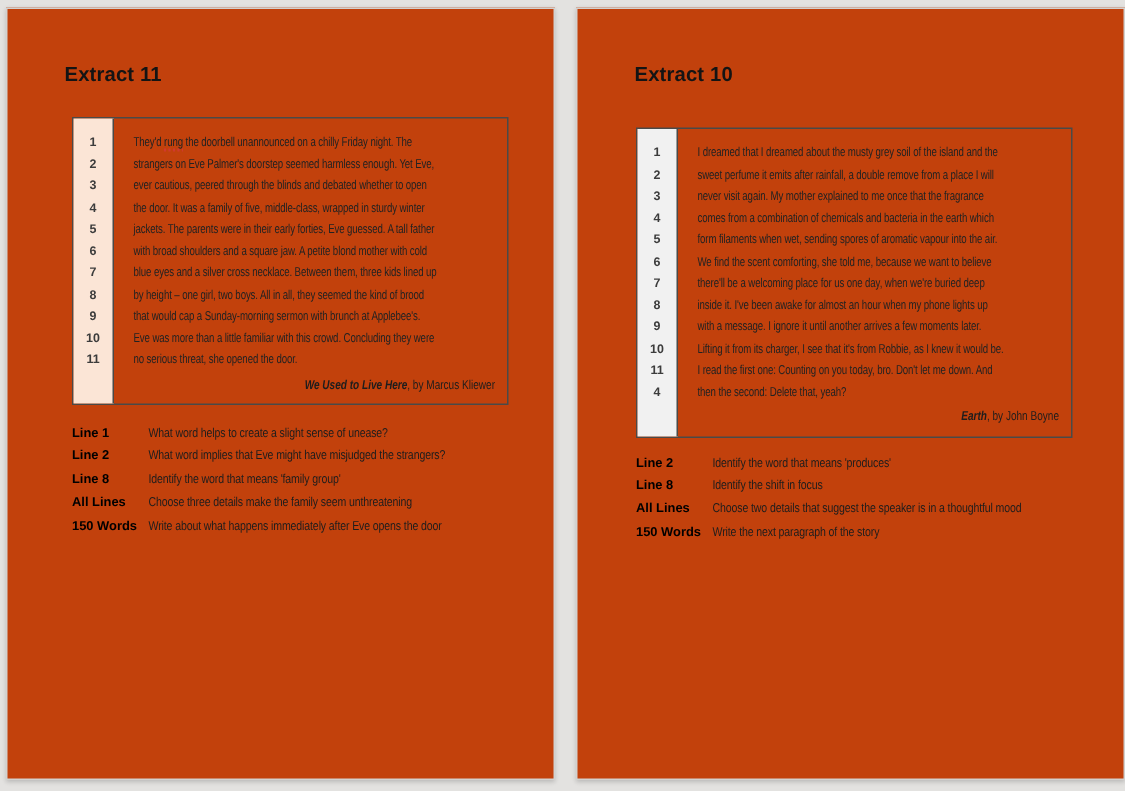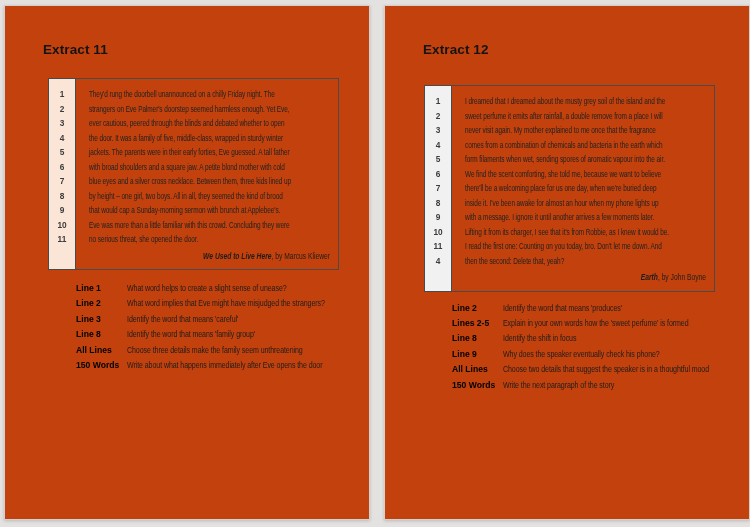--- a/index.html
+++ b/index.html
@@ -72,21 +72,21 @@
     font-size: 8.6px; color: #1d1d1d;
     line-height: 14.5px;
     text-align: right;
     white-space: nowrap;
     transform: scaleX(0.78);
     transform-origin: 100% 50%;
   }
   .attr-title { font-weight: 700; font-style: italic; }
   .questions { margin: 11px 0 0 5px; }
   .page[data-page="1"] .questions { margin-top: 9px; margin-left: 1px; }
-  .q-row { display: flex; align-items: flex-end; line-height: 15.4px; margin-left: 28px; }
+  .q-row { display: flex; align-items: flex-end; line-height: 15.4px; }
   .q-label {
     flex: 0 0 51px;
     font-size: 8.6px; font-weight: 700; color: #000000;
     white-space: nowrap;
   }
   .q-text {
     font-size: 8.6px; color: #1d1d1d;
     letter-spacing: -0.1px;
     white-space: nowrap;
     transform: scaleX(0.82);
@@ -134,40 +134,36 @@
     <div class="questions">
         <div class="q-row">
           <span class="q-label">Line 1</span>
           <span class="q-text">What word helps to create a slight sense of unease?</span>
         </div>
         <div class="q-row">
           <span class="q-label">Line 2</span>
           <span class="q-text">What word implies that Eve might have misjudged the strangers?</span>
         </div>
         <div class="q-row">
-          <span class="q-label">Line 3</span>
-          <span class="q-text">Identify the word that means 'careful'</span>
-        </div>
-        <div class="q-row">
           <span class="q-label">Line 8</span>
           <span class="q-text">Identify the word that means 'family group'</span>
         </div>
         <div class="q-row">
           <span class="q-label">All Lines</span>
           <span class="q-text">Choose three details make the family seem unthreatening</span>
         </div>
         <div class="q-row">
           <span class="q-label">150 Words</span>
           <span class="q-text">Write about what happens immediately after Eve opens the door</span>
         </div>
       </div>
   </div>
 
   <div class="page" data-page="1">
-    <h1 class="page-title">Extract 12</h1>
+    <h1 class="page-title">Extract 10</h1>
     <div class="extract-box">
       <div class="gutter" style="background: rgb(241, 241, 241);">
           <div class="line-num">1</div>
           <div class="line-num">2</div>
           <div class="line-num">3</div>
           <div class="line-num">4</div>
           <div class="line-num">5</div>
           <div class="line-num">6</div>
           <div class="line-num">7</div>
           <div class="line-num">8</div>
@@ -193,32 +189,24 @@
           </div>
         <div class="attribution"><span class="attr-title">Earth</span><span>, by John Boyne</span></div>
       </div>
     </div>
     <div class="questions">
         <div class="q-row">
           <span class="q-label">Line 2</span>
           <span class="q-text">Identify the word that means 'produces'</span>
         </div>
         <div class="q-row">
-          <span class="q-label">Lines 2-5</span>
-          <span class="q-text">Explain in your own words how the 'sweet perfume' is formed</span>
-        </div>
-        <div class="q-row">
           <span class="q-label">Line 8</span>
           <span class="q-text">Identify the shift in focus</span>
         </div>
         <div class="q-row">
-          <span class="q-label">Line 9</span>
-          <span class="q-text">Why does the speaker eventually check his phone?</span>
-        </div>
-        <div class="q-row">
           <span class="q-label">All Lines</span>
           <span class="q-text">Choose two details that suggest the speaker is in a thoughtful mood</span>
         </div>
         <div class="q-row">
           <span class="q-label">150 Words</span>
           <span class="q-text">Write the next paragraph of the story</span>
         </div>
       </div>
   </div>
 

